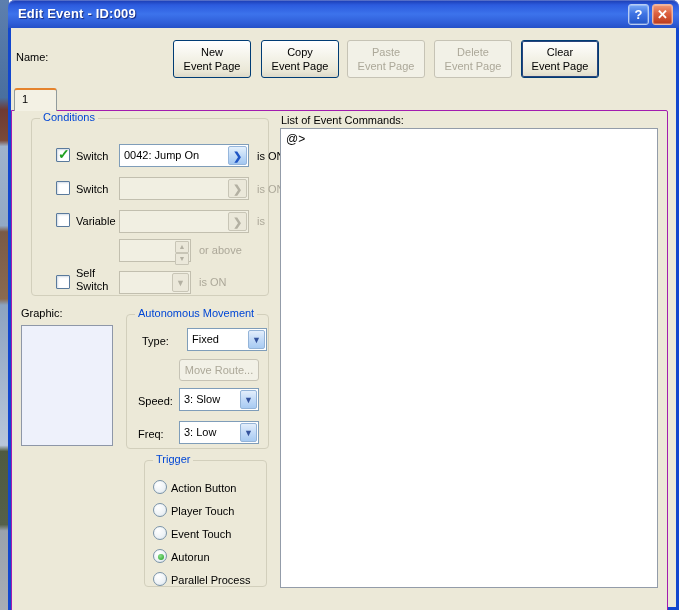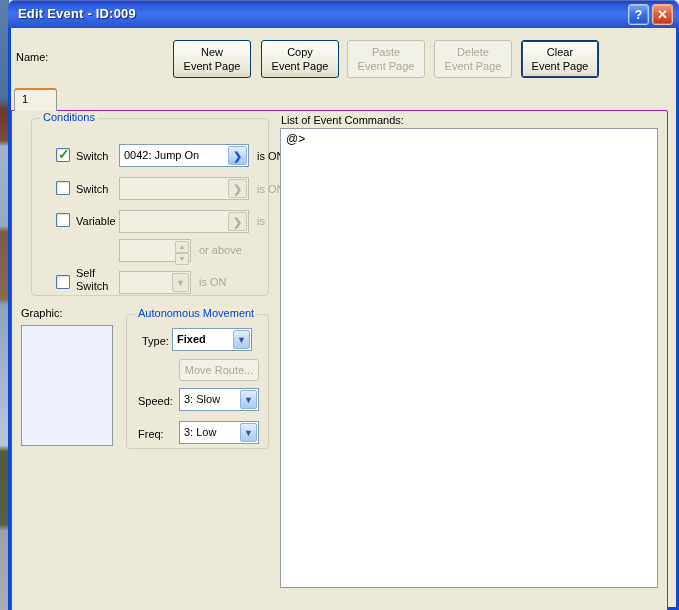--- a/index.html
+++ b/index.html
@@ -193,21 +193,21 @@
         <span class="lbl dim" style="left:167px; top:157px;">is ON</span>
       </div>
 
       <span class="lbl" style="left:9px; top:196px;">Graphic:</span>
       <div class="graphic-box" style="left:9px; top:214px; width:92px; height:121px;"></div>
 
       <div class="group" style="left:114px; top:203px; width:143px; height:135px;">
         <span class="gcap">Autonomous Movement</span>
 
         <span class="lbl" style="left:15px; top:20px;text-align:center;">Type:</span>
-        <div class="field" style="left:45px; top:13px; width:80px;font-weight:bold;">
+        <div class="field" style="left:60px; top:13px; width:80px;">
           <span class="fval">Fixed</span>
           <span class="dbtn"><span>▼</span></span>
         </div>
 
         <div class="xpbtn disabled" style="left:52px; top:44px; width:80px; height:22px;">
           <span>Move Route...</span>
         </div>
 
         <span class="lbl" style="left:11px; top:80px;">Speed:</span>
         <div class="field" style="left:52px; top:73px; width:80px;">
@@ -216,20 +216,40 @@
         </div>
 
         <span class="lbl" style="left:11px; top:113px;">Freq:</span>
         <div class="field" style="left:52px; top:106px; width:80px;">
           <span class="fval">3: Low</span>
           <span class="dbtn"><span>▼</span></span>
         </div>
       </div>
 
 
+      <div class="group" style="left:132px; top:349px; width:123px; height:127px;">
+        <span class="gcap">Trigger</span>
+
+        <span class="radio" style="left:8px; top:19px;"></span>
+        <span class="lbl" style="left:26px; top:21px;">Action Button</span>
+
+        <span class="radio" style="left:8px; top:42px;"></span>
+        <span class="lbl" style="left:26px; top:44px;">Player Touch</span>
+
+        <span class="radio" style="left:8px; top:65px;"></span>
+        <span class="lbl" style="left:26px; top:67px;">Event Touch</span>
+
+        <span class="radio on" style="left:8px; top:88px;">
+            <span class="dot"></span>
+          </span>
+        <span class="lbl" style="left:26px; top:90px;">Autorun</span>
+
+        <span class="radio" style="left:8px; top:111px;"></span>
+        <span class="lbl" style="left:26px; top:113px;">Parallel Process</span>
+      </div>
 
       <span class="lbl" style="left:269px; top:3px;">List of Event Commands:</span>
       <div class="listbox" style="left:268px; top:17px; width:378px; height:460px;">
         <div>@&gt;</div>
       </div>
 
     </div>
   </div>
 </div>
 

